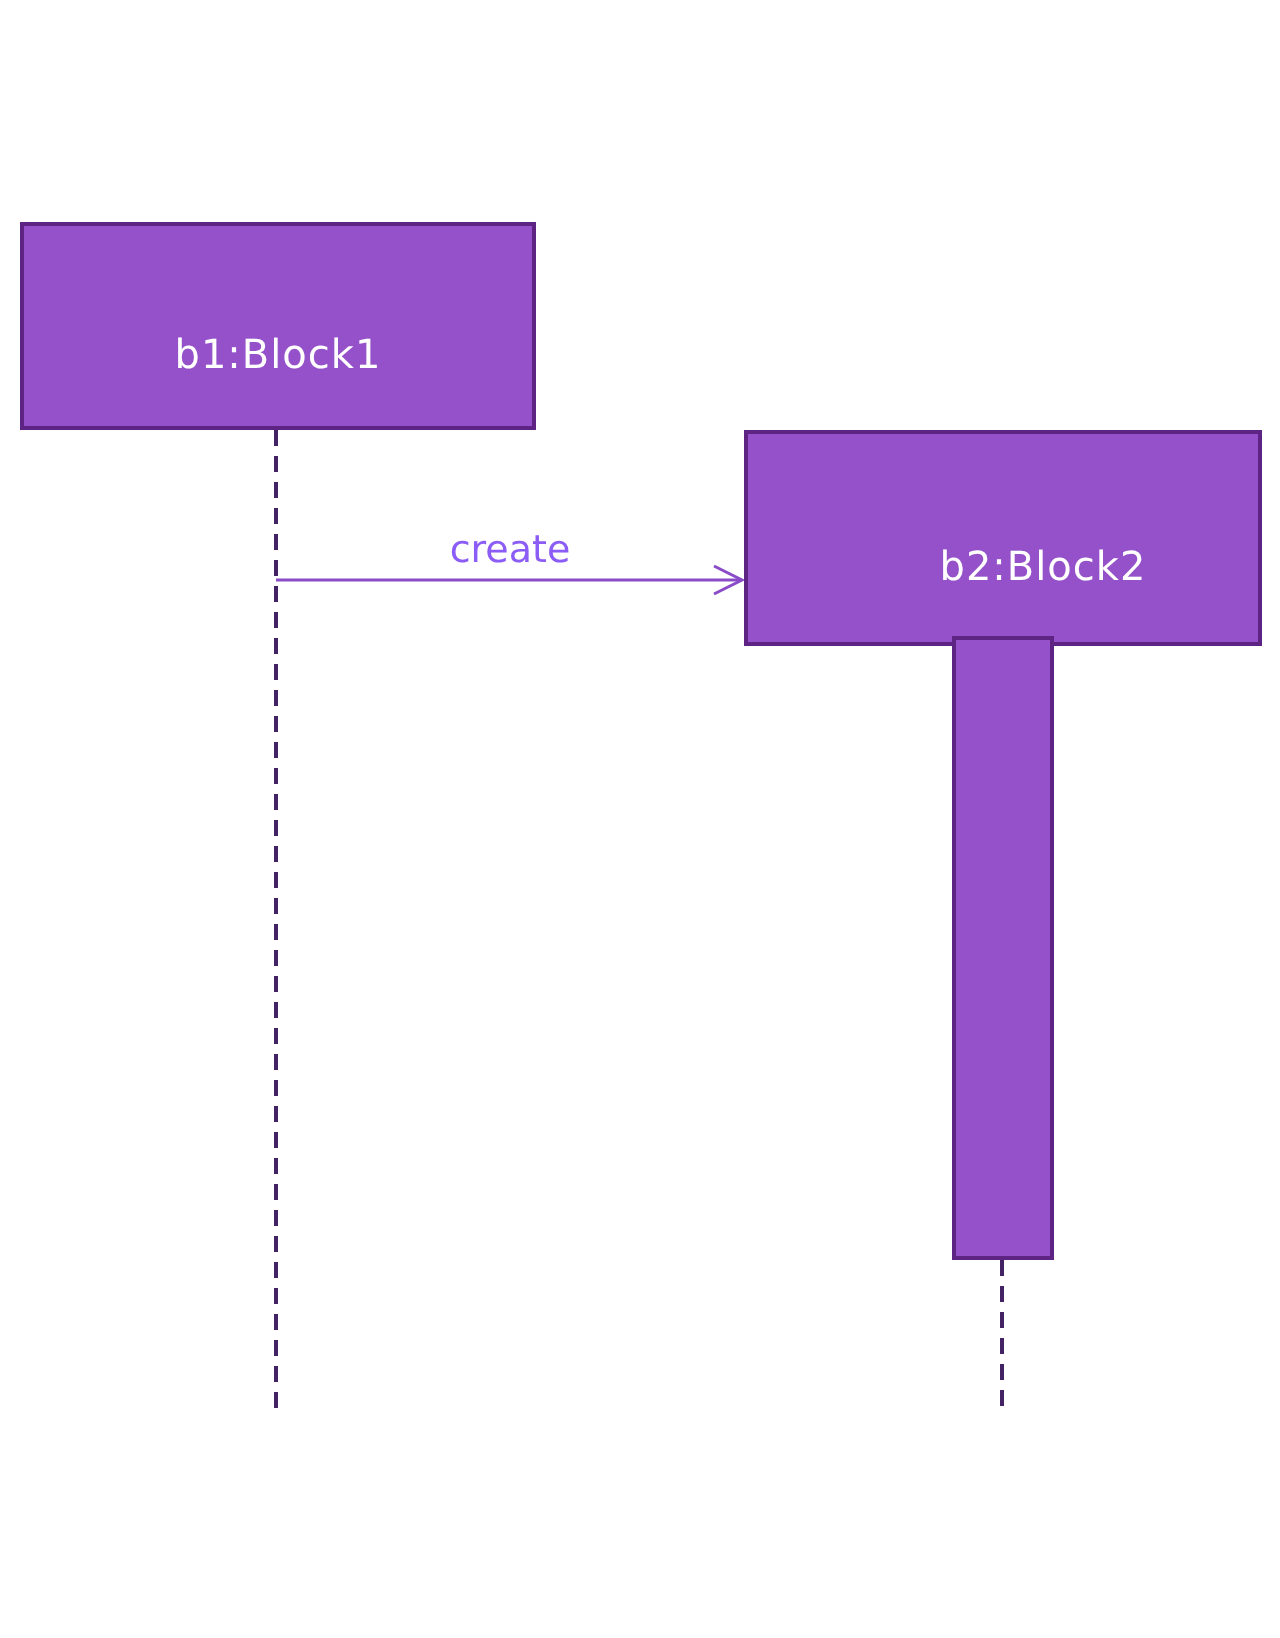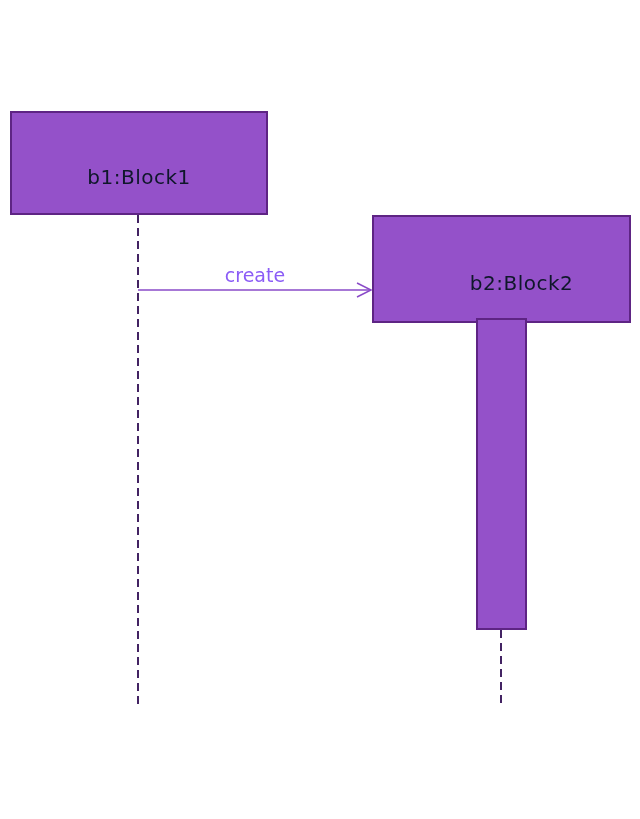--- a/index.html
+++ b/index.html
@@ -18,21 +18,21 @@
   .block {
     position: absolute;
     box-sizing: border-box;
     background: #9451c9;
     border: 2px solid #5e2484;
     display: flex;
     align-items: center;
     justify-content: center;
   }
   .block-label {
-    color: #0f172a;
+    color: #ffffff;
     font-size: 20px;
     letter-spacing: 0.5px;
     margin-top: 28px;
   }
   .block-b1 { left: 10px;  top: 111px; width: 258px; height: 104px; }
   .block-b2 { left: 372px; top: 215px; width: 259px; height: 108px; padding-left: 40px; }
 
   .lifeline {
     position: absolute;
     width: 2px;

